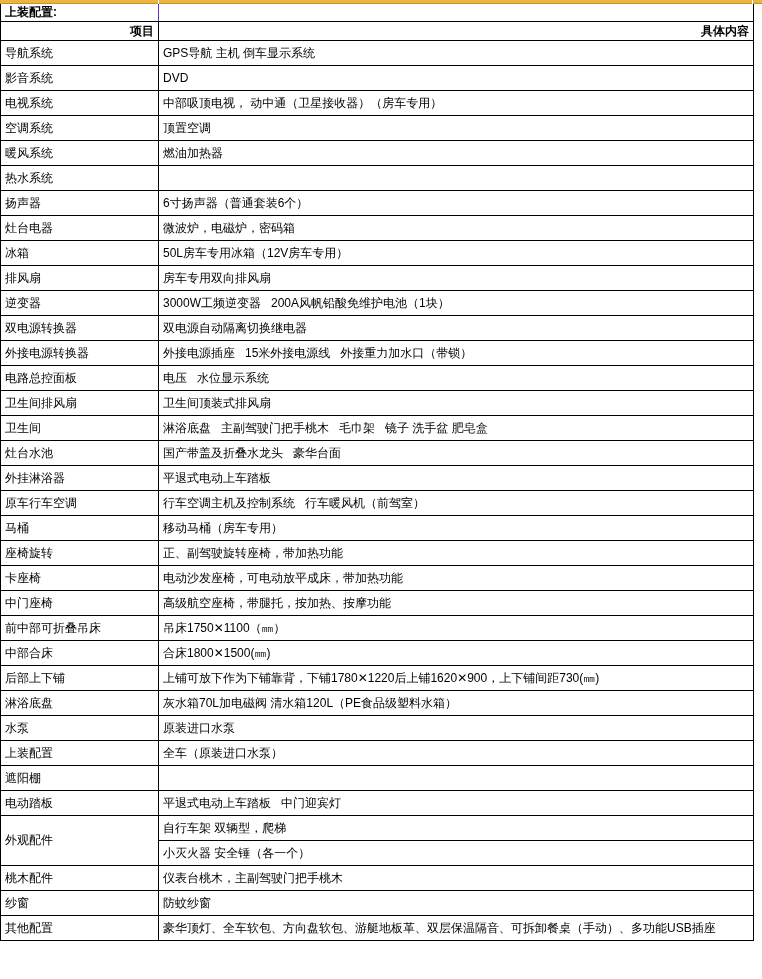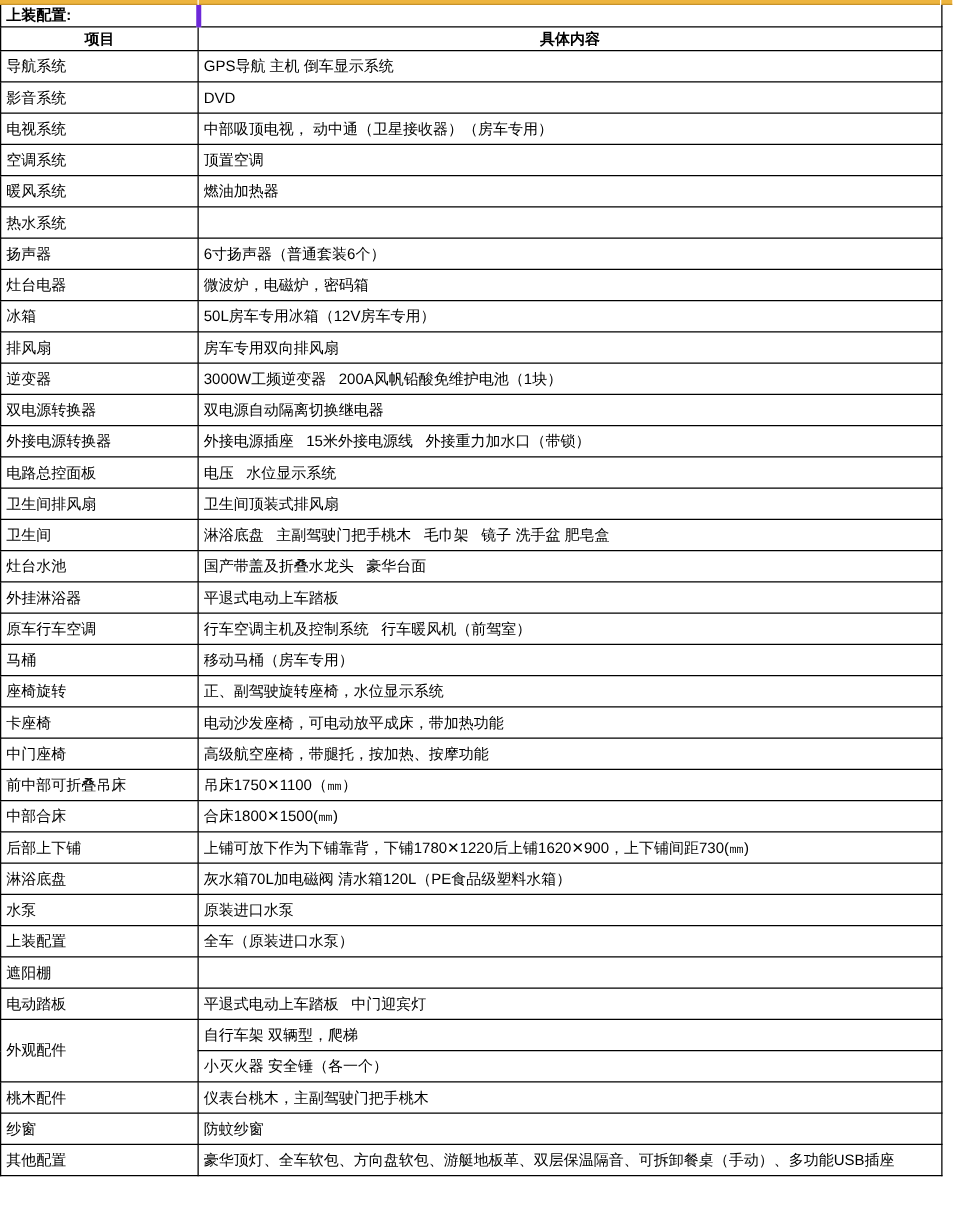--- a/index.html
+++ b/index.html
@@ -16,23 +16,23 @@
   table.cfg{border-collapse:collapse;table-layout:fixed;width:753px;}
   td{
     border:1px solid #000;
     padding:0 4px;
     vertical-align:middle;
     white-space:pre;
     overflow:hidden;
     box-sizing:border-box;
   }
   .title-row td{border-top:none;font-weight:bold;height:17px;}
-  .title-row td.title-left{border-right:4px solid #6d28d9;margin-top:47px;}
+  .title-row td.title-left{border-right:1px solid #6d28d9;margin-top:47px;}
   .title-row td.title-right{border-left:none;}
-  .header-row td{font-weight:bold;text-align:center;height:19px;}
+  .header-row td{font-weight:bold;text-align:right;height:19px;}
   .data-row td{height:25px;}
 </style>
 </head>
 <body>
 
 <div class="sheet">
 
   <div class="gold-strip" style="background: rgb(237, 180, 62);">
     <div class="strip-gap gap-1"></div>
     <div class="strip-gap gap-2"></div>
@@ -128,21 +128,21 @@
         <tr class="data-row">
           <td class="item-cell">原车行车空调</td>
           <td class="content-cell">行车空调主机及控制系统   行车暖风机（前驾室）</td>
         </tr>
         <tr class="data-row">
           <td class="item-cell">马桶</td>
           <td class="content-cell">移动马桶（房车专用）</td>
         </tr>
         <tr class="data-row">
           <td class="item-cell">座椅旋转</td>
-          <td class="content-cell">正、副驾驶旋转座椅，水位显示系统</td>
+          <td class="content-cell">正、副驾驶旋转座椅，带加热功能</td>
         </tr>
         <tr class="data-row">
           <td class="item-cell">卡座椅</td>
           <td class="content-cell">电动沙发座椅，可电动放平成床，带加热功能</td>
         </tr>
         <tr class="data-row">
           <td class="item-cell">中门座椅</td>
           <td class="content-cell">高级航空座椅，带腿托，按加热、按摩功能</td>
         </tr>
         <tr class="data-row">

